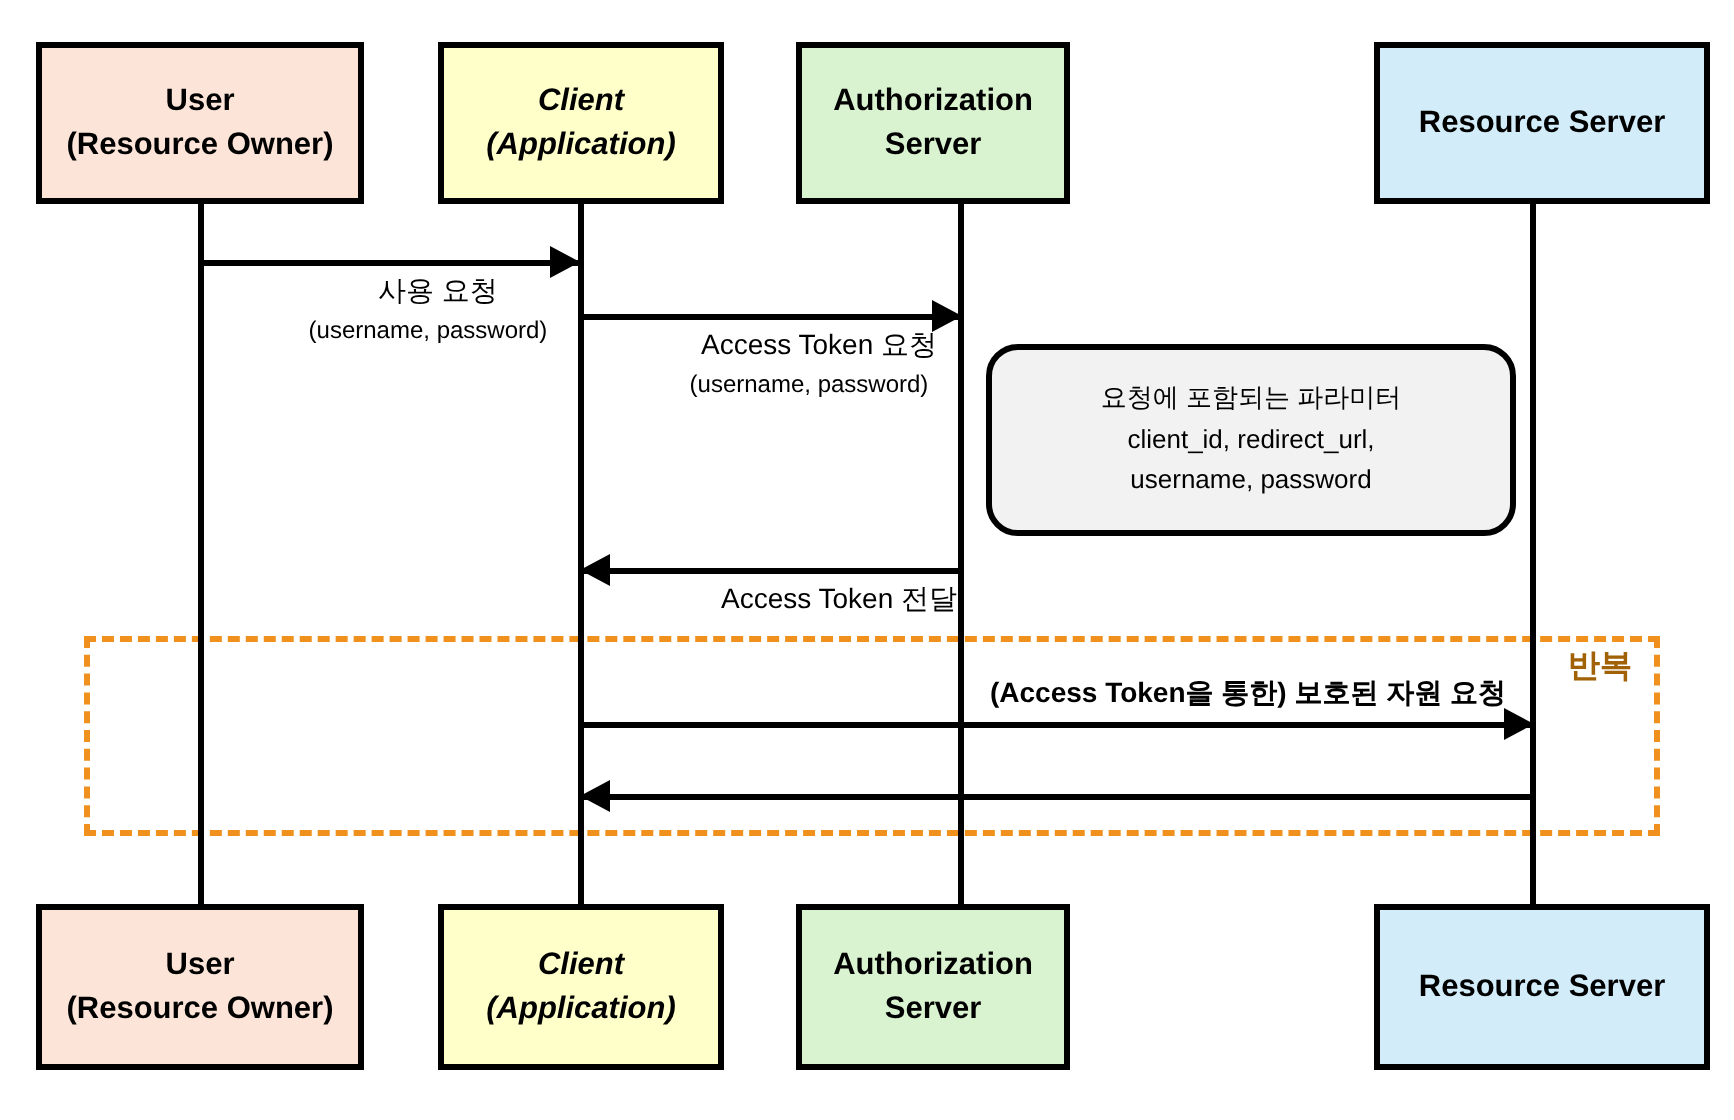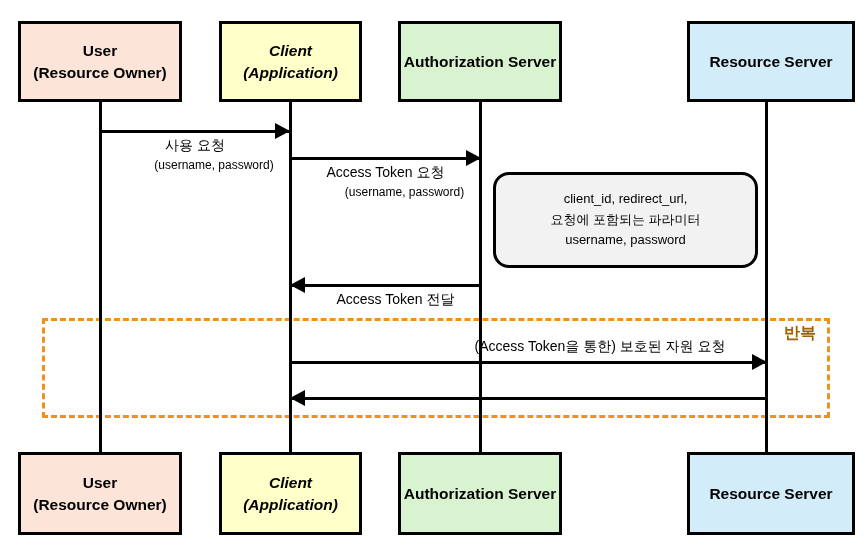--- a/index.html
+++ b/index.html
@@ -10,32 +10,32 @@
   
   .actor {
     position:absolute; box-sizing:border-box; border:3px solid #000;
     display:flex; flex-direction:column; justify-content:center; align-items:center;
     font-weight:bold; font-size:15.5px; line-height:1.4; text-align:center; z-index:3;
     top:21px; height:81px;
   }
   .actor.bottom { top:452px; height:83px; }
   .pos-user { left:18px;  width:164px;justify-content:center; }
   .pos-client { left:219px; width:143px;font-style:italic; }
-  .pos-auth { left:398px; width:164px; }
+  .pos-auth { left:398px; width:137px; }
   .pos-res { left:687px; width:168px; }
   
   .lifeline { position:absolute; width:3px; background:#000; top:102px; height:350px; z-index:1; }
   .ll-user { left:99px; } .ll-client { left:289px; } .ll-auth { left:479px; } .ll-res { left:765px; }
   
   .mline { position:absolute; height:3px; background:#000; z-index:2; }
   .mhead { position:absolute; width:0; height:0; z-index:2;
            border-top:8px solid transparent; border-bottom:8px solid transparent; }
   .mhead.right { border-left:15px solid #000; }
   .mhead.left  { border-right:15px solid #000; }
-  .mlabel { position:absolute; font-size:14px; text-align:center; z-index:2; white-space:nowrap; }
+  .mlabel { position:absolute; font-size:14px; text-align:center; z-index:2; white-space:nowrap;margin-left:24px; }
   .msub   { position:absolute; font-size:12px; text-align:center; z-index:2; white-space:nowrap;margin-left:19px; }
   .left-align { text-align:left; }
   
   .note {
     position:absolute; left:493px; top:172px; width:265px; height:96px; z-index:2;
     box-sizing:border-box; border:3px solid #000; border-radius:16px;
     display:flex; flex-direction:column; justify-content:center;
     text-align:center; font-size:13px; line-height:1.6;
   }
   
@@ -91,29 +91,29 @@
   <div class="mhead right" style="left:275px; top:123px;"></div>
   <div class="mlabel" style="left:100px; top:137px; width:190px;">사용 요청</div>
   <div class="msub" style="left:100px; top:158px; width:190px;">(username, password)</div>
 
   <div class="mline" style="left:290px; top:157px; width:191px;"></div>
   <div class="mhead right" style="left:466px; top:150px;"></div>
   <div class="mlabel" style="left:290px; top:164px; width:191px;">Access Token 요청</div>
   <div class="msub" style="left:290px; top:185px; width:191px;">(username, password)</div>
 
   <div class="note" style="background-color: rgb(242, 242, 242);">
+    <div>요청에 포함되는 파라미터</div>
     <div>client_id, redirect_url,</div>
-    <div>요청에 포함되는 파라미터</div>
     <div>username, password</div>
   </div>
 
   <div class="mline" style="left:290px; top:284px; width:191px;"></div>
   <div class="mhead left" style="left:290px; top:277px;"></div>
   <div class="mlabel" style="left:290px; top:291px; width:191px;padding-left:10px;">Access Token 전달</div>
 
   <div class="mline" style="left:290px; top:361px; width:477px;"></div>
   <div class="mhead right" style="left:752px; top:354px;"></div>
-  <div class="mlabel" style="left:440px; top:338px; width:320px;">(Access Token을 통한) 보호된 자원 요청</div>
+  <div class="mlabel" style="left:440px; top:338px; width:320px;font-weight:bold;">(Access Token을 통한) 보호된 자원 요청</div>
 
   <div class="mline" style="left:290px; top:397px; width:477px;"></div>
   <div class="mhead left" style="left:290px; top:390px;"></div>
 
 </div>
 
 </body></html>

